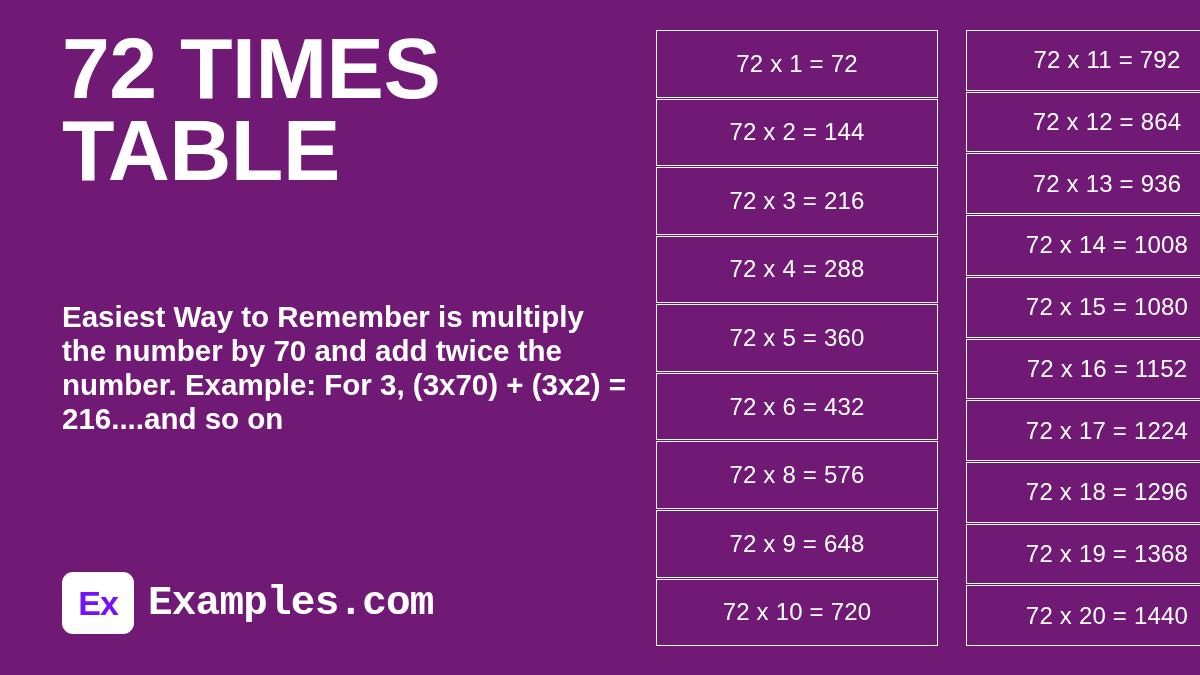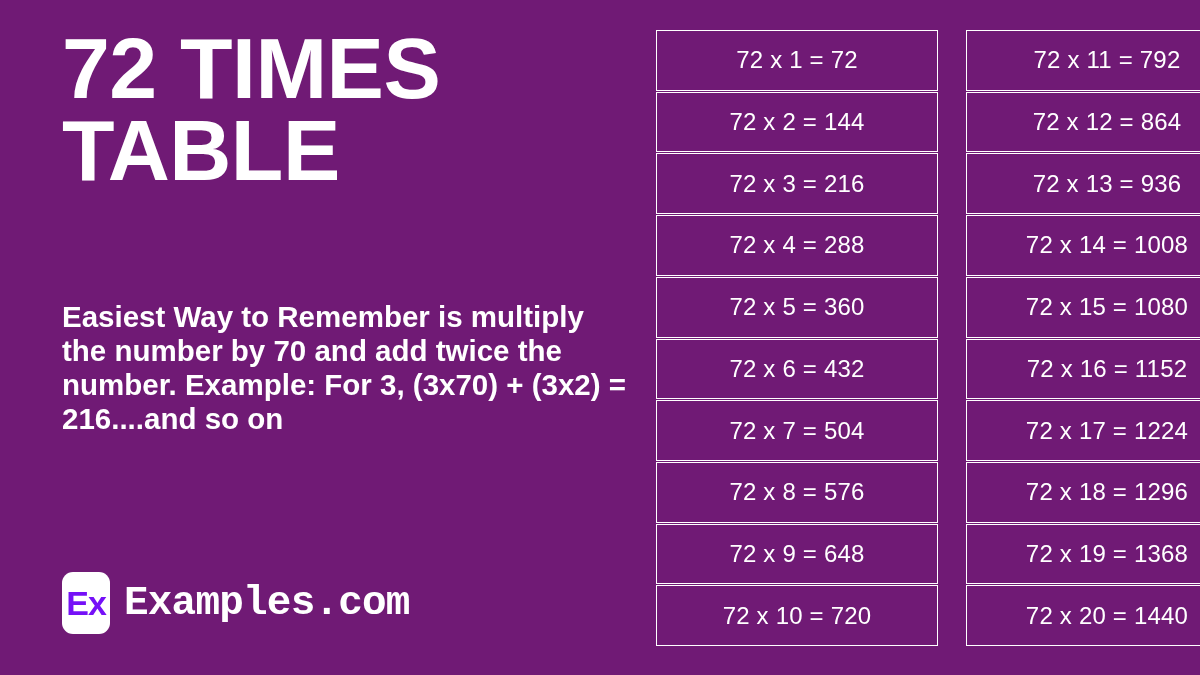--- a/index.html
+++ b/index.html
@@ -60,21 +60,21 @@
   
   .logo-row {
     position: absolute;
     left: 62px;
     top: 572px;
     display: flex;
     align-items: center;
     gap: 14px;
   }
   .logo-mark {
-    width: 48px;
+    width: 72px;
     height: 62px;
     background: #ffffff;
     border-radius: 11px;
     display: flex;
     align-items: center;
     justify-content: center;
   }
   .logo-mark-text {
     color: #7510f7;
     font-size: 34px;
@@ -144,21 +144,20 @@
   </div>
 
   <div class="tables-wrap">
     <div class="table-col">
         <div class="table-cell">72 x 1 = 72</div>
         <div class="table-cell">72 x 2 = 144</div>
         <div class="table-cell">72 x 3 = 216</div>
         <div class="table-cell">72 x 4 = 288</div>
         <div class="table-cell">72 x 5 = 360</div>
         <div class="table-cell">72 x 6 = 432</div>
-        <div class="table-cell">72 x 7 = 504</div>
         <div class="table-cell">72 x 8 = 576</div>
         <div class="table-cell">72 x 9 = 648</div>
         <div class="table-cell">72 x 10 = 720</div>
       </div>
     <div class="table-col">
         <div class="table-cell">72 x 11 = 792</div>
         <div class="table-cell">72 x 12 = 864</div>
         <div class="table-cell">72 x 13 = 936</div>
         <div class="table-cell">72 x 14 = 1008</div>
         <div class="table-cell">72 x 15 = 1080</div>

